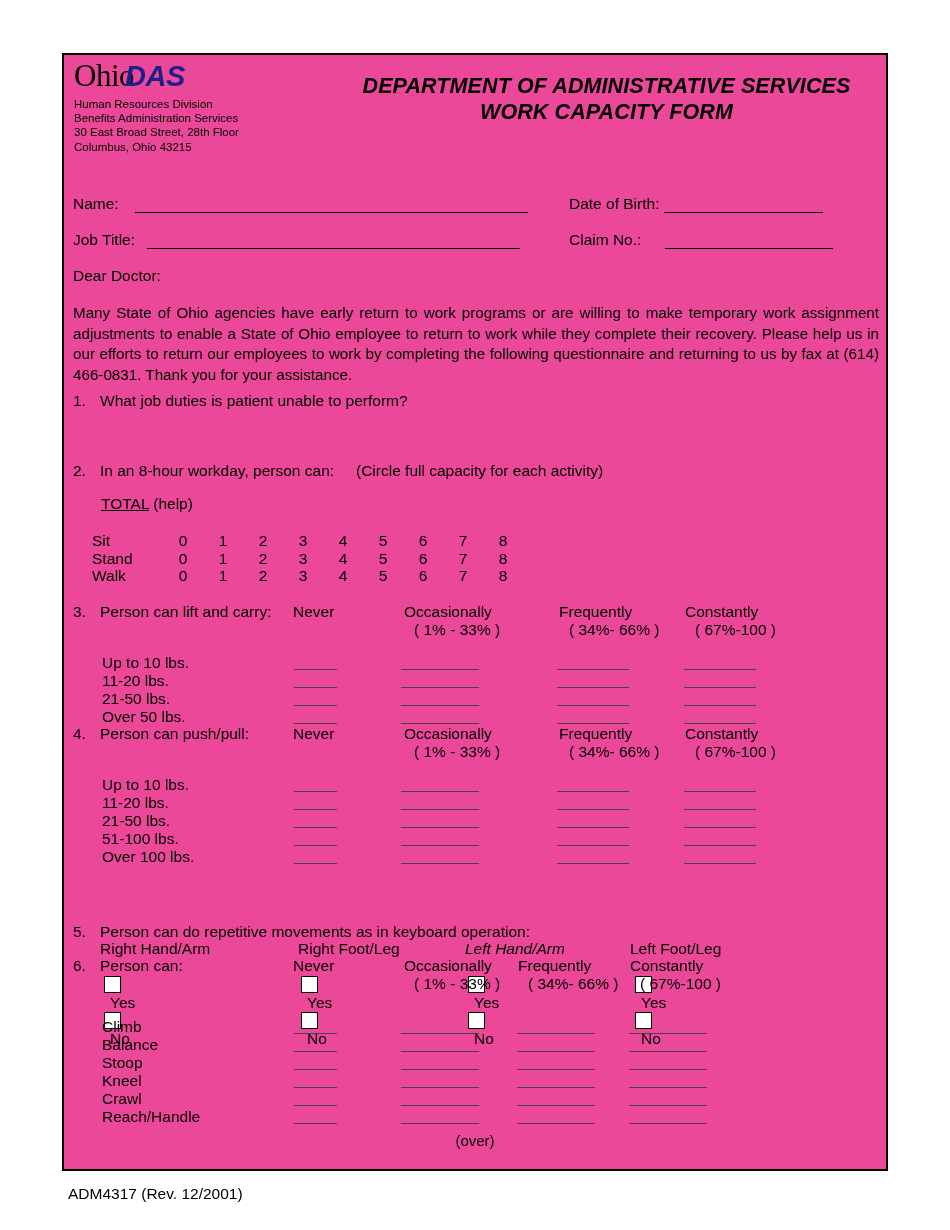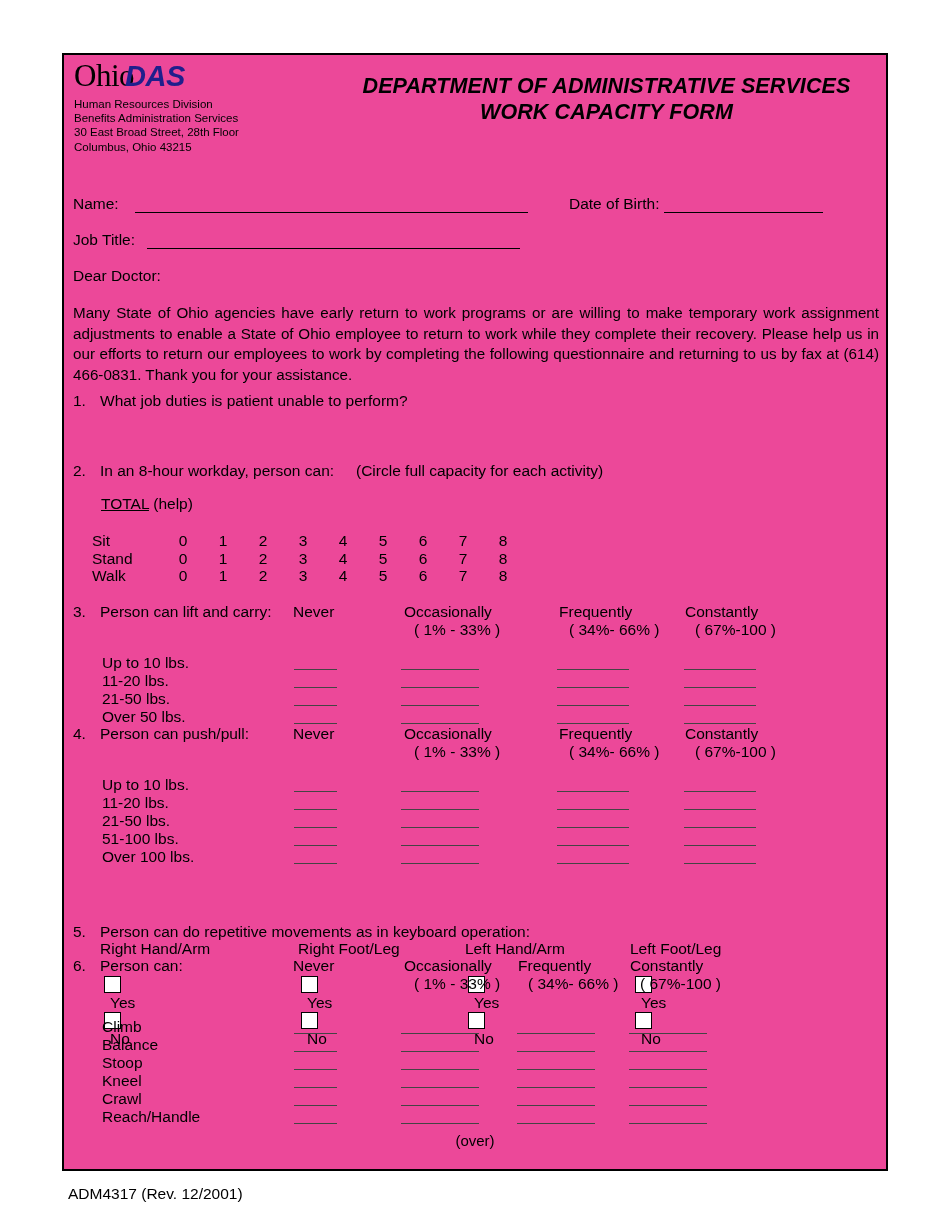--- a/index.html
+++ b/index.html
@@ -225,20 +225,24 @@
     <span class="field-label">Name:</span>
     <span class="blank" style="width:393px;margin-left:12px;"></span>
   </div>
   <div class="field-row" id="row-job">
     <span class="field-label">Job Title:</span>
     <span class="blank" style="width:373px;margin-left:8px;"></span>
   </div>
   <div class="field-row" id="row-dob">
     <span class="field-label">Date of Birth:</span>
     <span class="blank" style="width:159px;"></span>
+  </div>
+  <div class="field-row" id="row-claim">
+    <span class="field-label">Claim No.:</span>
+    <span class="blank" style="width:168px;margin-left:19px;"></span>
   </div>
 
   <div id="dear">Dear Doctor:</div>
   <div id="body-para">Many State of Ohio agencies have early return to work programs or are willing to make temporary work assignment adjustments to enable a State of Ohio employee to return to work while they complete their recovery.  Please help us in our efforts to return our employees to work by completing the following questionnaire and returning to us by fax at (614) 466-0831. Thank you for your assistance.</div>
 
   <div class="q" id="q1">
     <span class="qnum">1.</span>
     <span class="qtext">What job duties is patient unable to perform?</span>
   </div>
 
@@ -371,21 +375,21 @@
       <span class="blankline" style="left:582px; width:72px; top:87px;"></span>
     </div>
   </div>
 
   <div class="q" id="q5">
     <span class="qnum" style="top:0;">5.</span>
     <span class="lead">Person can do repetitive movements as in keyboard operation:</span>
 
     <span class="limb-label" style="left:27px;">Right Hand/Arm</span>
     <span class="limb-label" style="left:225px;">Right Foot/Leg</span>
-    <span class="limb-label" style="left:392px;">Left Hand/Arm</span>
+    <span class="limb-label" style="left:392px;font-style:italic;">Left Hand/Arm</span>
     <span class="limb-label" style="left:557px;">Left Foot/Leg</span>
 
     <span class="cbgroup" style="left:31px;">
       <span class="cbox"></span><span class="cblabel">Yes</span><span class="cbox"></span><span class="cblabel">No</span>
     </span>
     <span class="cbgroup" style="left:228px;">
       <span class="cbox"></span><span class="cblabel">Yes</span><span class="cbox"></span><span class="cblabel">No</span>
     </span>
     <span class="cbgroup" style="left:395px;">
       <span class="cbox"></span><span class="cblabel">Yes</span><span class="cbox"></span><span class="cblabel">No</span>

